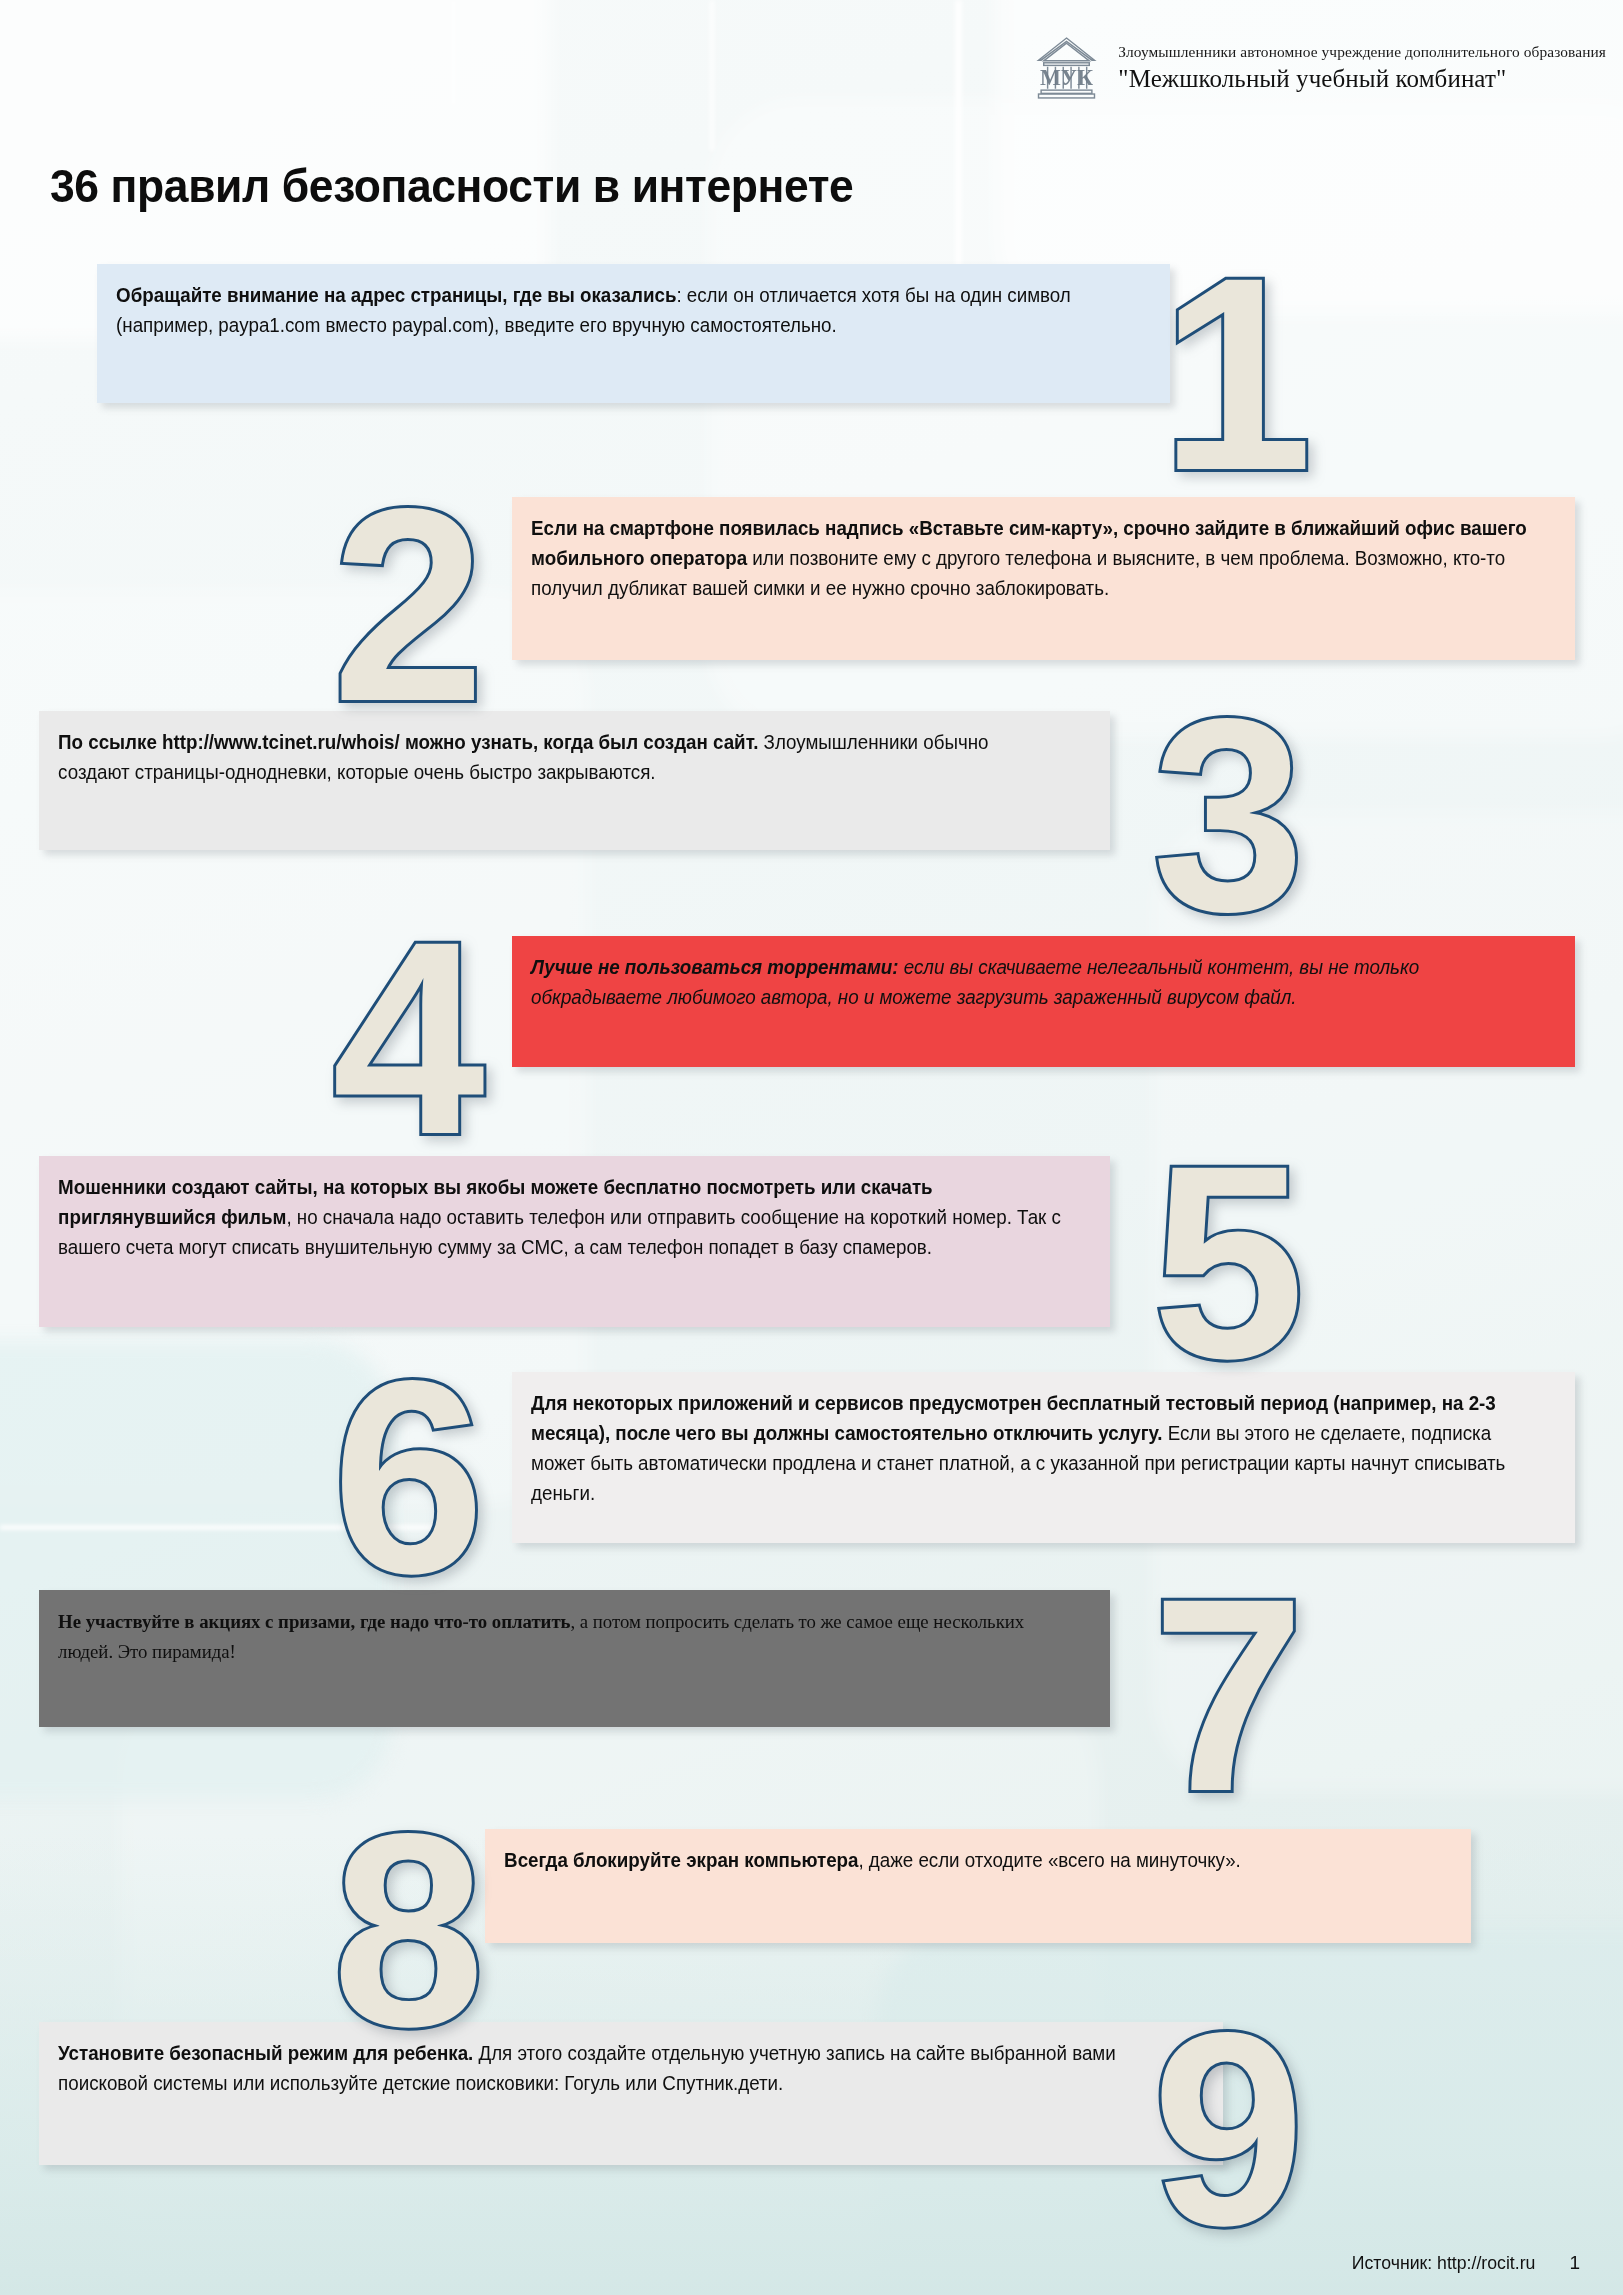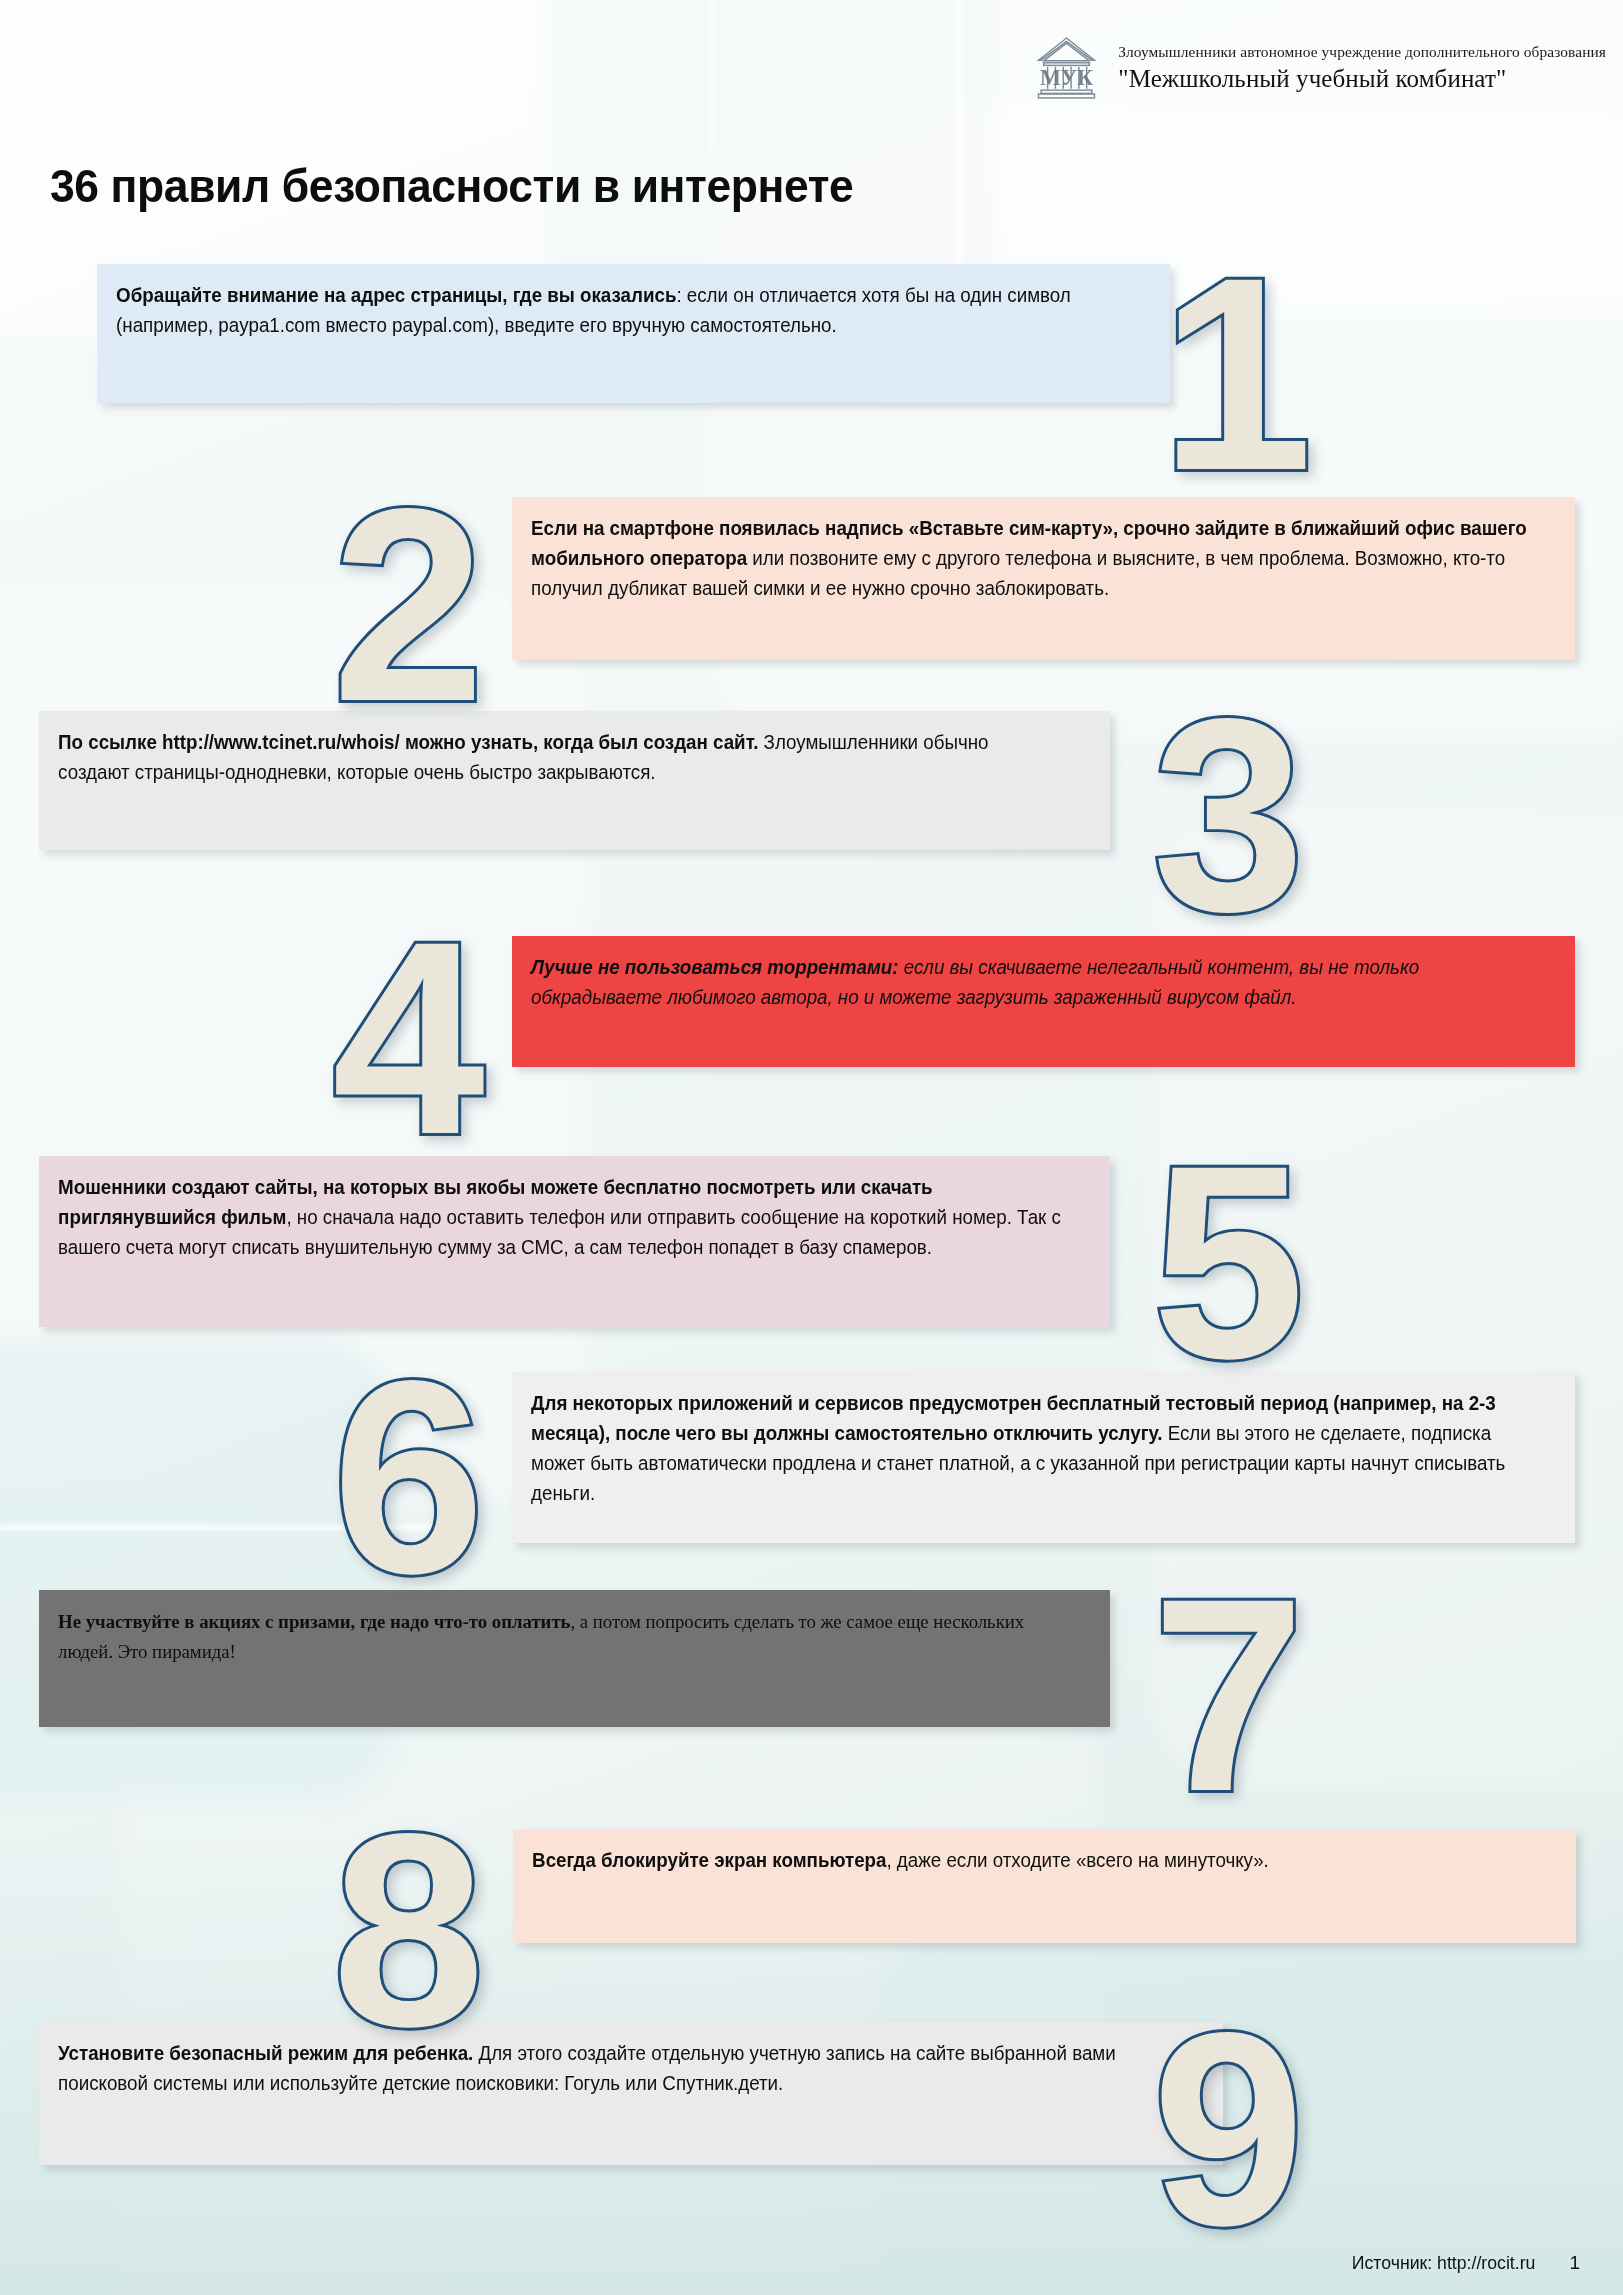--- a/index.html
+++ b/index.html
@@ -135,21 +135,21 @@
 
   .rule-5 { left: 39px;  top: 1156px; width: 1071px; height: 171px; background: #e9d6df; }
   .rule-5 .rule-text { padding: 17px 19.6px 0 19.6px; }
 
   .rule-6 { left: 512px; top: 1372px; width: 1063px; height: 171px; background: #f0eeee; }
   .rule-6 .rule-text { padding: 17px 19.6px 0 19.6px; }
 
   .rule-7 { left: 39px;  top: 1590px; width: 1071px; height: 137px; background: #deeaf5; }
   .rule-7 .rule-text { padding: 17px 19.6px 0 19.6px; }
 
-  .rule-8 { left: 513px; top: 1829px; width: 1063px; height: 114px; background: #fbe2d6; }
+  .rule-8 { left: 485px; top: 1829px; width: 986px; height: 114px; background: #fbe2d6; }
   .rule-8 .rule-text { padding: 17px 19.6px 0 19.6px; }
 
   .rule-9 { left: 39px;  top: 2022px; width: 1184px; height: 143px; background: #eaeaea; }
   .rule-9 .rule-text { padding: 17px 19.6px 0 19.6px; }
 
   
   .numeral {
     position: absolute;
     font-size: 275px;
     line-height: 1;

